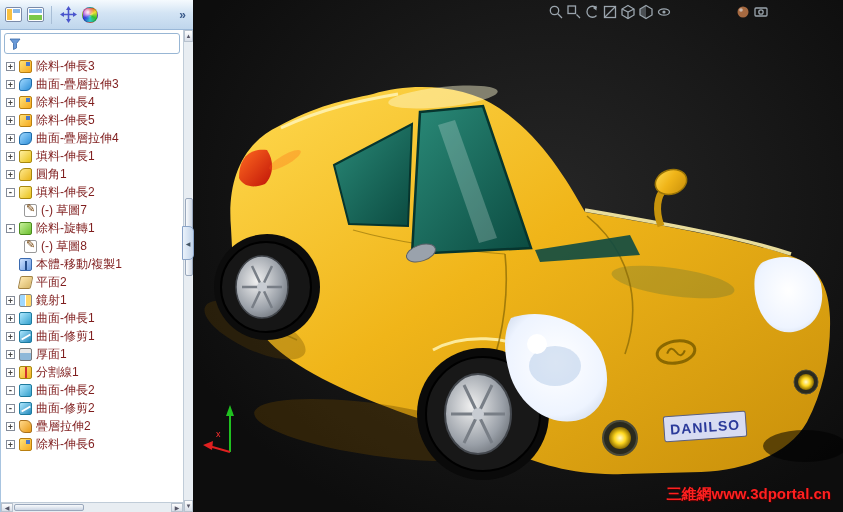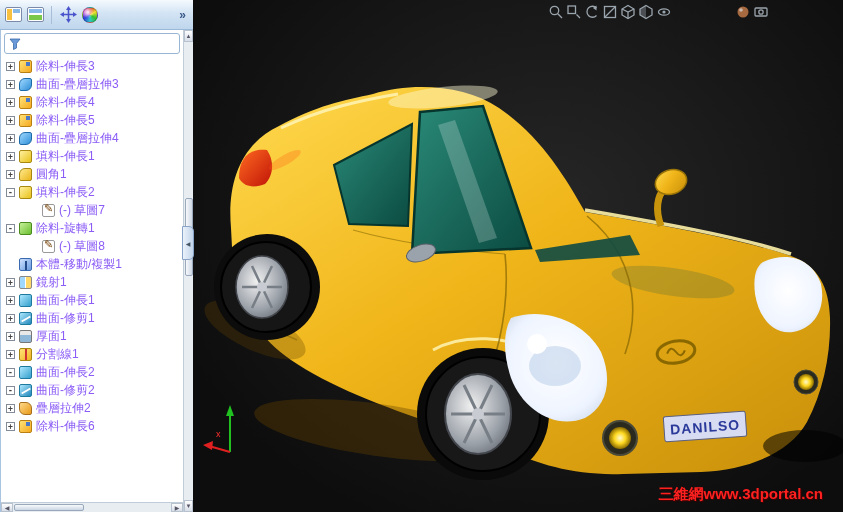--- a/index.html
+++ b/index.html
@@ -21,23 +21,23 @@
     background:radial-gradient(circle at 35% 30%,rgba(255,255,255,.95),rgba(255,255,255,0) 45%),
       conic-gradient(#e03030,#f0e030,#30c030,#30c8c8,#3040e0,#d040d0,#e03030)}
   .chevron{margin-left:auto;color:#3a5a8a;font-weight:bold;font-size:12px;padding-right:2px;cursor:pointer}
 
   .panel-body{flex:1;display:flex;min-height:0}
   .panel-inner{width:183px;display:flex;flex-direction:column;background:#fff;border-left:1px solid #a8c4e0}
   .filter-bar{height:21px;margin:3px 3px 1px 3px;border:1px solid #98b6d4;border-radius:3px;background:#fff;display:flex;align-items:center;padding:0 4px;gap:4px;flex:none}
   .filter-input{flex:1;border:none;outline:none;font-size:11px;height:15px;background:transparent}
   .tree{flex:1;overflow:hidden;padding-top:2px}
   .tree-row{display:flex;align-items:center;height:18px;padding-left:5px;gap:4px;font-size:12px;white-space:nowrap;cursor:default}
-  .tree-row.child{padding-left:28px}
+  .tree-row.child{padding-left:10px}
   .expand{width:9px;height:9px;border:1px solid #848b98;background:#fff;font:bold 8px/7px "DejaVu Sans Mono",monospace;text-align:center;color:#444;flex:none}
-  .lbl{color:#8b5cf6}
+  .lbl{color:#7f1d1d}
 
   
   .fi{width:13px;height:13px;border-radius:2px;display:inline-block;flex:none;position:relative}
   .fi-cut-extrude{background:linear-gradient(135deg,#ffe37a,#f5a91e);border:1px solid #b97f10}
   .fi-cut-extrude::after{content:"";position:absolute;right:1px;top:1px;width:4px;height:4px;background:#4a78c8}
   .fi-surface-loft{background:linear-gradient(135deg,#9fd8ff,#2e8fd8);border:1px solid #1d6aa8;border-radius:6px 2px 6px 2px}
   .fi-boss-extrude{background:linear-gradient(135deg,#fff0a0,#e8c21a);border:1px solid #a8880e}
   .fi-fillet{background:linear-gradient(135deg,#ffe98c,#eab61c);border:1px solid #a8880e;border-radius:6px 2px 2px 2px}
   .fi-sketch{background:#fff;border:1px solid #999}
   .fi-sketch::after{content:"\270E";position:absolute;font-size:11px;color:#7a4a12;top:-3px;left:1px}
@@ -71,21 +71,21 @@
 
   
   .viewport{position:absolute;left:193px;top:0;width:650px;height:512px;background:radial-gradient(ellipse at 55% 40%,#262626,#0d0d0d 80%)}
   .car-svg{position:absolute;left:0;top:0;width:650px;height:512px}
   .car-svg text{font-family:"Liberation Sans",sans-serif}
   .hud{position:absolute;top:4px;display:flex;gap:2px;z-index:2}
   .hud.g1{left:355px}
   .hud.g2{left:542px}
   .hud-btn{width:16px;height:16px;opacity:.85;cursor:pointer}
   .hud-btn svg{width:100%;height:100%;stroke:#b2bec8;fill:none;stroke-width:1.3}
-  .watermark{position:absolute;right:20px;bottom:8px;font-size:15px;font-weight:bold;color:var(--watermark-red,#ff2020);text-shadow:1px 1px 1px #400;z-index:2}
+  .watermark{position:absolute;right:12px;bottom:8px;font-size:15px;font-weight:bold;color:var(--watermark-red,#ff2020);text-shadow:1px 1px 1px #400;z-index:2}
 </style>
 </head>
 <body>
 
 <div class="app">
 
   <div class="left-col">
 
     <div class="toolbar">
       <span class="tb-icon pane1"></span>
@@ -169,20 +169,25 @@
   </div>
             <div class="tree-row child">
     <span class="expand" style="visibility: hidden;"></span>
     <span class="fi fi-sketch"></span>
     <span class="lbl">(-) 草圖8</span>
   </div>
             <div class="tree-row">
     <span class="expand" style="visibility: hidden;"></span>
     <span class="fi fi-move-copy"></span>
     <span class="lbl">本體-移動/複製1</span>
+  </div>
+            <div class="tree-row">
+    <span class="expand" style="visibility: hidden;"></span>
+    <span class="fi fi-plane"></span>
+    <span class="lbl">平面2</span>
   </div>
             <div class="tree-row">
     <span class="expand">+</span>
     <span class="fi fi-mirror"></span>
     <span class="lbl">鏡射1</span>
   </div>
             <div class="tree-row">
     <span class="expand">+</span>
     <span class="fi fi-surface-extrude"></span>
     <span class="lbl">曲面-伸長1</span>

